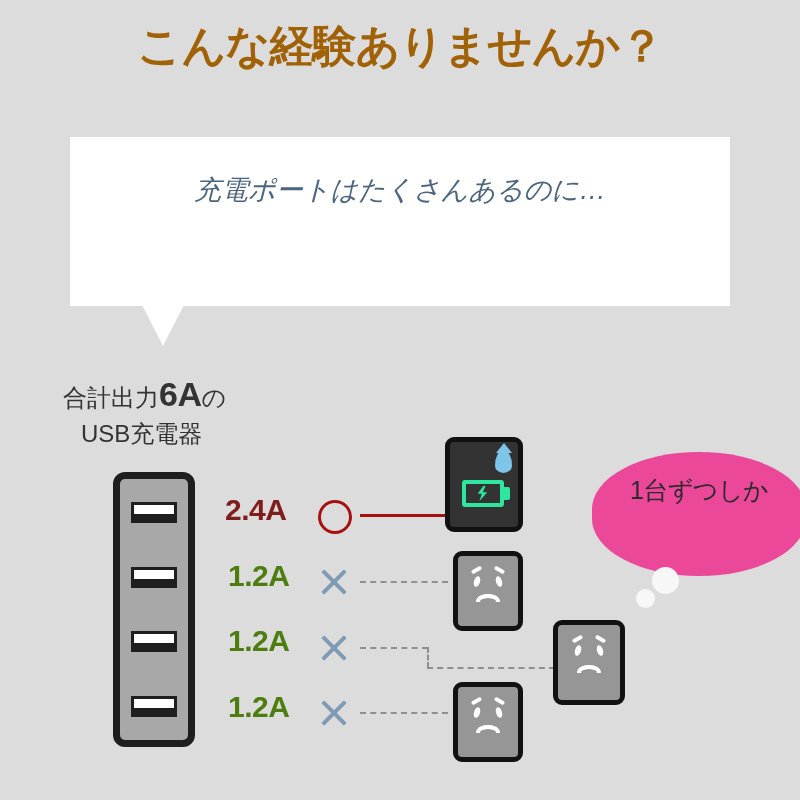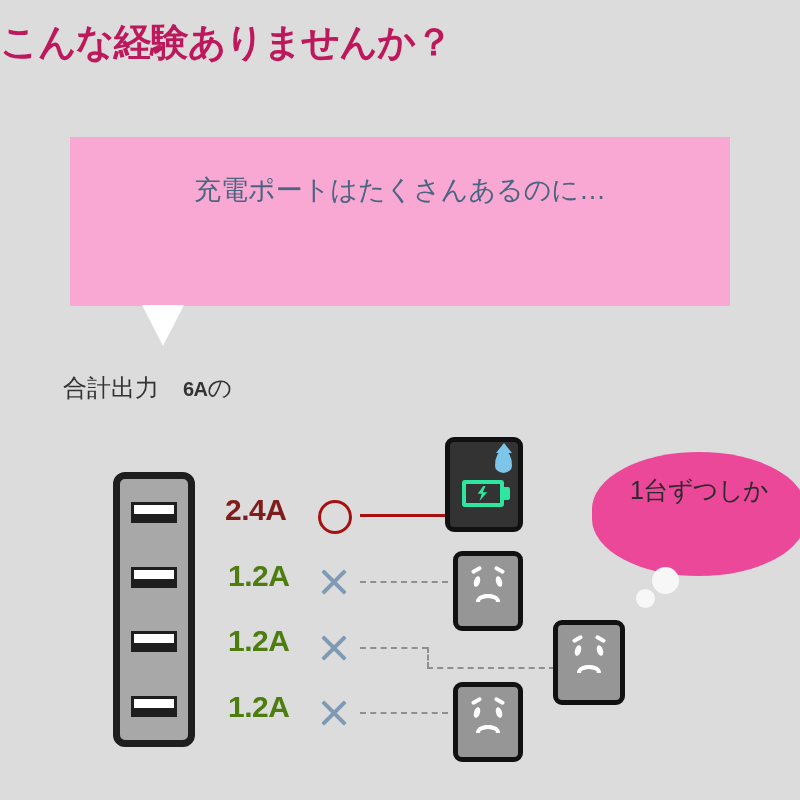--- a/index.html
+++ b/index.html
@@ -9,32 +9,34 @@
     font-family:"Liberation Sans","DejaVu Sans",sans-serif;
     overflow:hidden;
     position:relative;
     -webkit-font-smoothing:antialiased;
   }
   #stage{position:absolute;inset:0;}
 
   
   .headline{
     position:absolute;left:0;top:22px;width:800px;
-    font-size:38px;
+    text-align:center;
+    font-size:44px;
     font-weight:bold;
     letter-spacing:-1px;
-    color:#be185d;
+    color:#a16207;
     line-height:1.1;
     white-space:nowrap;
   }
 
   
   .callout{
     position:absolute;left:70px;top:137px;width:660px;height:169px;
-    background:#f9a8d4;
+    background:#ffffff;
+    font-style:italic;
   }
   .callout-tail{
     position:absolute;left:142px;top:305px;
     width:0;height:0;
     border-left:21px solid transparent;
     border-right:21px solid transparent;
     border-top:41px solid #ffffff;
   }
   .callout-line1{
     position:absolute;left:0;top:35px;width:660px;
@@ -55,21 +57,21 @@
   }
 
   
   .charger-caption{
     position:absolute;left:63px;top:372px;
     color:#333333;
     line-height:1.35;
   }
   .cap-row{white-space:nowrap;font-size:24px;}
   .cap-row.indent{padding-left:18px;}
-  .cap-big{font-size:20px;font-weight:bold;letter-spacing:-0.5px;margin-left:24px;}
+  .cap-big{font-size:34px;font-weight:bold;letter-spacing:-0.5px;}
 
   
   .charger{
     position:absolute;left:113px;top:472px;width:82px;height:275px;
     background:#a8a8a8;
     border:7px solid #1e1e1e;
     border-radius:12px;
     box-sizing:border-box;
   }
   .usb-port{
@@ -245,20 +247,21 @@
 
   <div class="headline">こんな経験ありませんか？</div>
 
   <div class="callout">
     <div class="callout-line1">充電ポートはたくさんあるのに…</div>
   </div>
   <div class="callout-tail"></div>
 
   <div class="charger-caption">
     <div class="cap-row"><span>合計出力</span><span class="cap-big">6A</span><span>の</span></div>
+    <div class="cap-row indent">USB充電器</div>
   </div>
 
   <div class="charger">
     <div class="usb-port p1">
         <i></i>
       </div>
     <div class="usb-port p2">
         <i></i>
       </div>
     <div class="usb-port p3">

